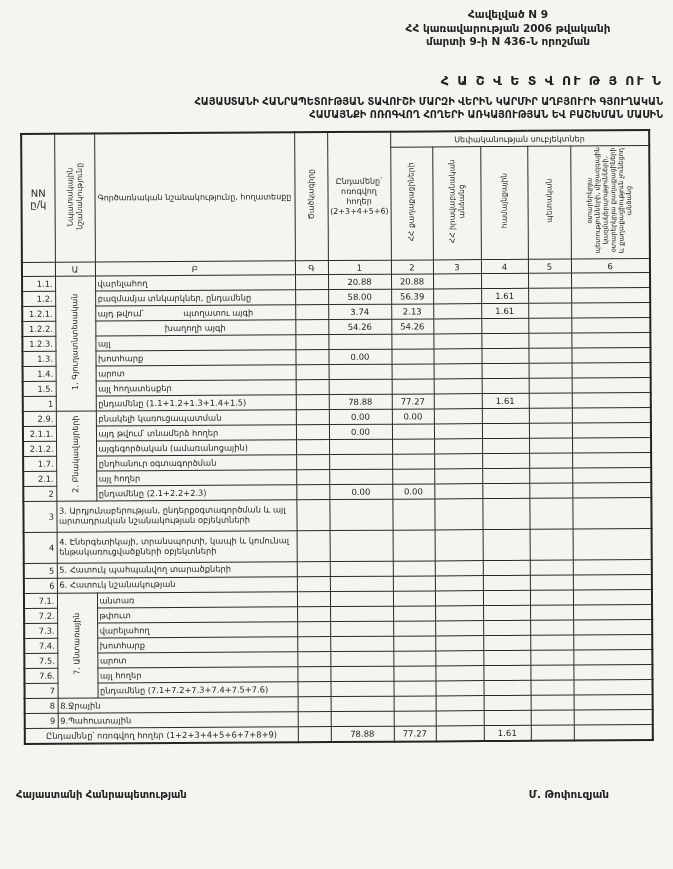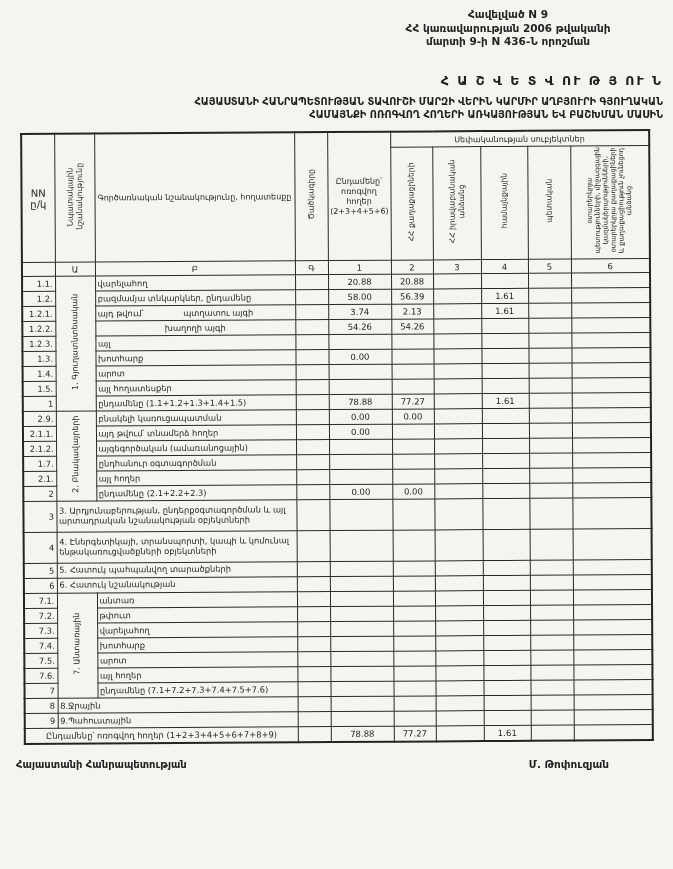--- a/index.html
+++ b/index.html
@@ -49,21 +49,21 @@
   td.sec   { text-align:center; vertical-align:middle; }
   td.sec .vert { font-size:8px; max-height:160px; }
   td.split { font-size:8.3px; }
   .split-inner { display:flex; width:100%; }
   .split-inner .l { flex:0 0 auto; }
   .split-inner .m { flex:1 1 auto; text-align:center; }
   td.grand { font-size:8.4px; text-align:center; }
 
   .footer {
     display:flex; justify-content:space-between; align-items:flex-end;
-    margin-top:14px; padding:0 6px;
+    margin-top:44px; padding:0 6px;
     font-size:10px; font-weight:bold; line-height:1.35; color:#222;
   }
   .signer { font-size:10.5px; padding-right:48px;text-align:center; }
 </style>
 </head>
 <body>
 
 <div class="page">
 
   <div class="annex">

